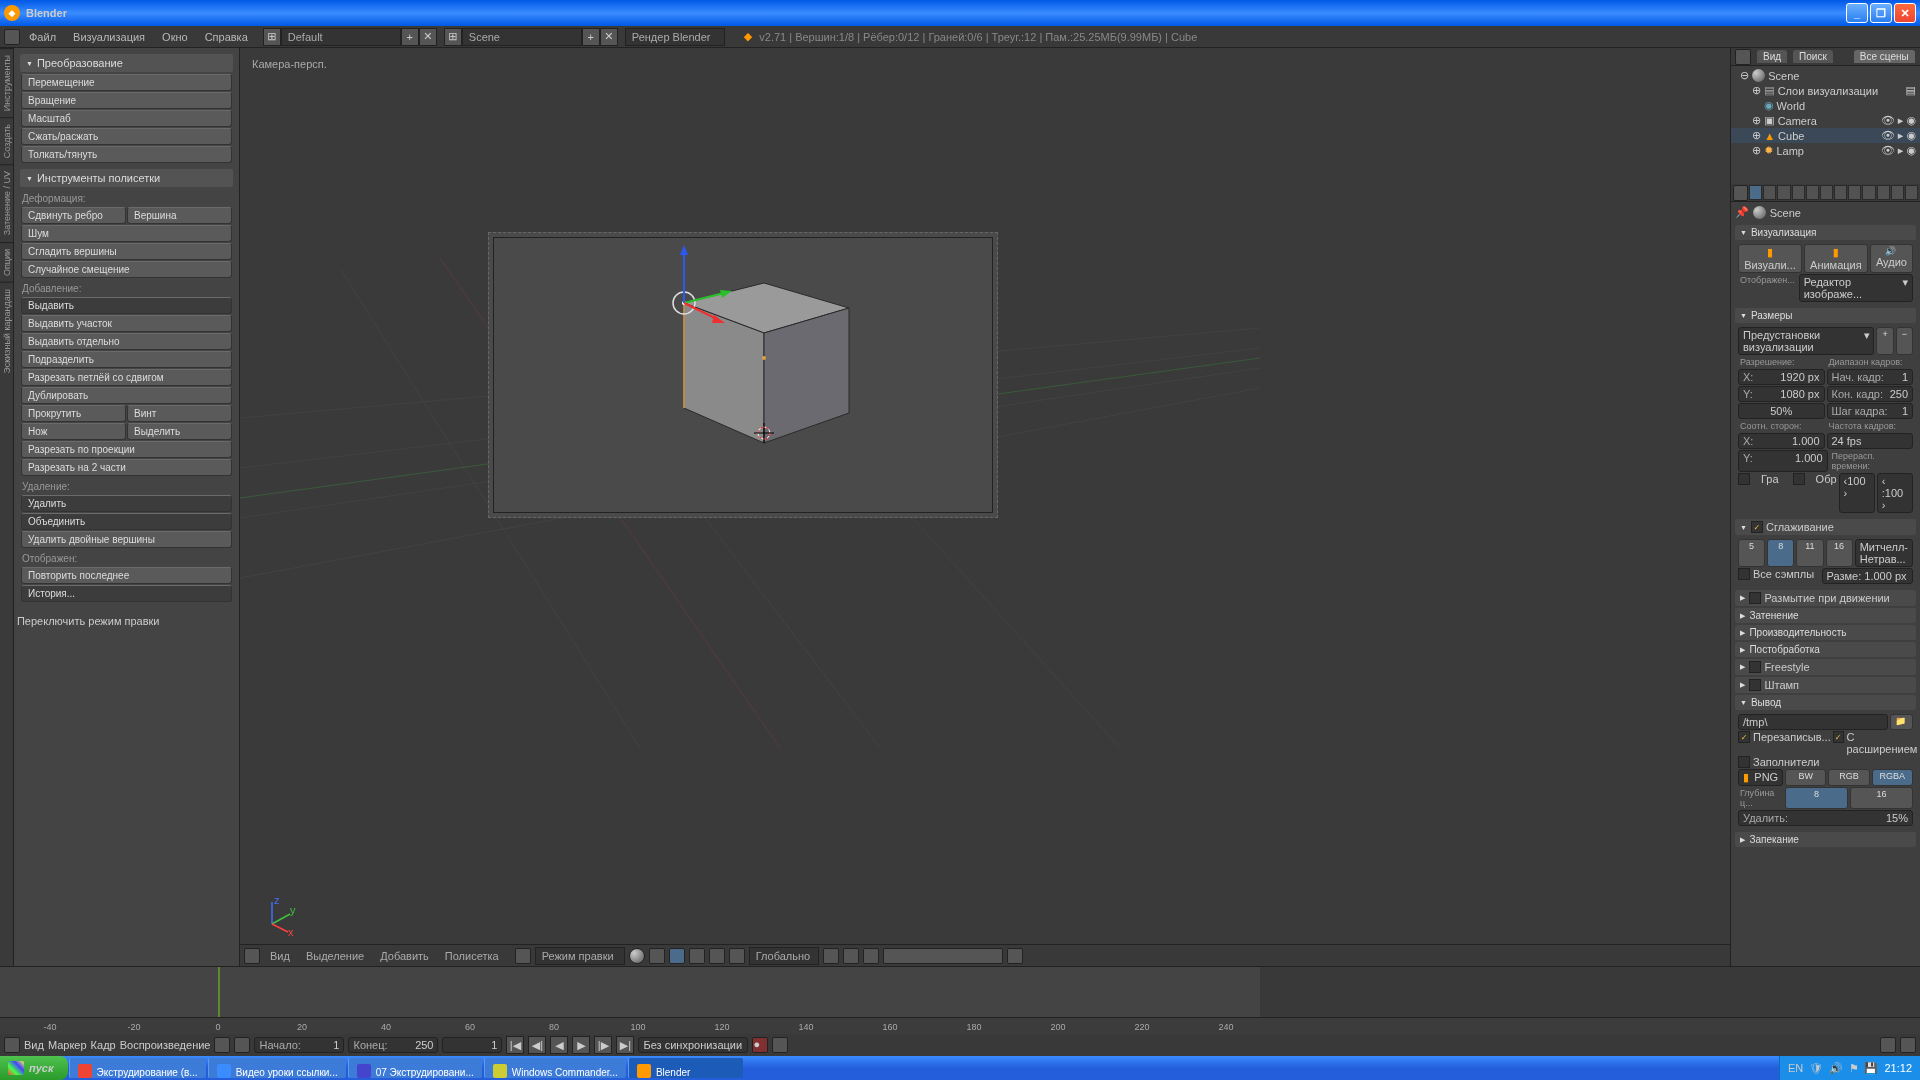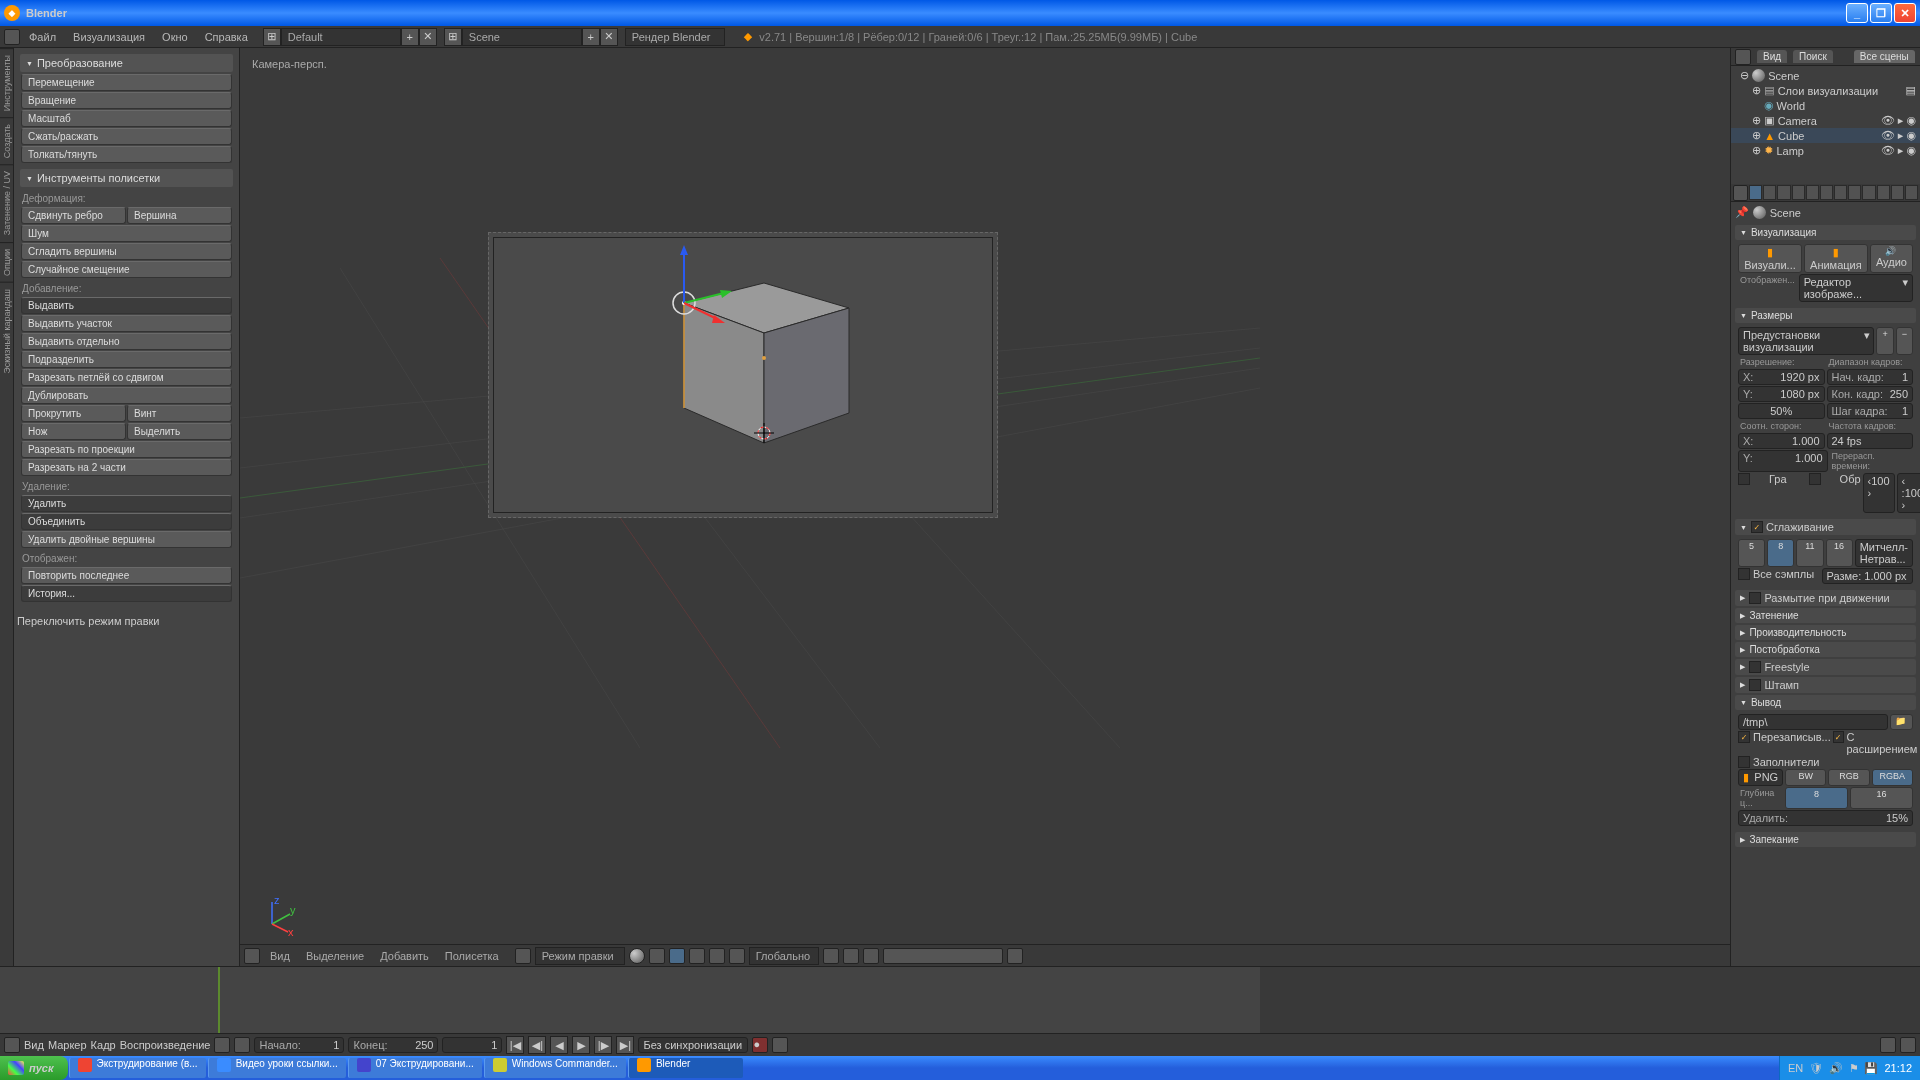--- a/index.html
+++ b/index.html
@@ -64,21 +64,21 @@
 .propbtn.active { background: #4a6b8a; }
 .collabel { font-size: 9px; color: #999; padding: 1px 2px; }
 .timeline-area { height: 90px; background: #393939; border-top: 1px solid #222; display: flex; flex-direction: column; }
 .timeline-ruler { height: 48px; background: #3e3e3e; position: relative; }
 .timeline-top { flex:1; background:#444; border-bottom:1px solid #222; position:relative; }
 .ticklabel { position: absolute; bottom: 2px; color: #aaa; font-size: 9px; transform: translateX(-50%); }
 .timeline-bottom { height: 22px; background: #393939; display: flex; align-items: center; padding: 0 4px; gap: 4px; }
 .taskbar { height: 24px; background: linear-gradient(to bottom, #3a8cff, #245edb 50%, #245edb); display: flex; align-items: center; font-size: 11px; color: #fff; }
 .startbtn { background: linear-gradient(to bottom, #4ec14e, #2a9b2a); height: 24px; padding: 0 14px 0 8px; display: flex; align-items: center; font-style: italic; font-weight: bold; border-radius: 0 8px 8px 0; }
 .startbtn .winflag { width: 16px; height: 14px; background: linear-gradient(45deg,#f44,#4f4,#44f,#ff4); margin-right: 5px; border-radius: 2px; }
-.taskbtn { background: #3d7bd9; height: 20px; margin: 0 1px; padding: 0 8px; display: flex; align-items: flex-start; border-radius: 2px; min-width: 115px; color: #fff; font-size: 10px; border-left: 1px solid #5a9aef; }
+.taskbtn { background: #3d7bd9; height: 20px; margin: 0 1px; padding: 0 8px; display: flex; align-items: flex-end; border-radius: 2px; min-width: 115px; color: #fff; font-size: 10px; border-left: 1px solid #5a9aef; }
 .taskbtn.active { background: #1d5bb9; }
 .tray { margin-left: auto; background: #1a8ee8; height: 24px; padding: 0 8px; display: flex; align-items: center; gap: 6px; border-left: 1px solid #0a6bc0; }
 .tray .clock { color: #fff; }
 .playhead { position:absolute; left:218px; top:0; bottom:0; width:2px; background:#5c8a2e; }
 .smallico { width:16px; height:16px; background:#555; border:1px solid #222; border-radius:2px;}
 .check { width:12px; height:12px; background:#333; border:1px solid #222; display:inline-flex; align-items:center; justify-content:center; font-size:8px; color:#fb4; margin-right:3px;}
 </style>
 </head>
 <body>
 
@@ -432,21 +432,21 @@
               </div>
           </div>
           <div class="proprow">
             <div class="propfield">
                 <span class="lbl">Y:</span>
                 <span>1.000</span>
               </div>
             <span class="collabel" style="flex:1">Перерасп. времени:</span>
           </div>
           <div class="proprow">
-            <div style="flex:1;display:flex;gap:16px">
+            <div style="flex:1;display:flex;gap:8px">
                 <span class="check"></span>
                 <span>Гра</span>
                 <span class="check" style="margin-left:6px"></span>
                 <span>Обр</span>
               </div>
             <div class="propfield" style="flex:0.5">
                 <span>‹100 ›</span>
               </div>
             <div class="propfield" style="flex:0.5">
                 <span>‹ :100 ›</span>
@@ -562,20 +562,37 @@
         </div>
     </div>
   </div>
 </div>
 
 <div class="timeline-area">
   <div class="timeline-top">
     <div class="playhead"></div>
     <div style="position:absolute;right:0;left:1260px;top:0;bottom:0;background:#393939"></div>
   </div>
+  <div class="timeline-ruler" id="tl-ruler" style="height:16px;background:#3c3c3c">
+      <div class="ticklabel" style="left: 50px;">-40</div>
+      <div class="ticklabel" style="left: 134px;">-20</div>
+      <div class="ticklabel" style="left: 218px;">0</div>
+      <div class="ticklabel" style="left: 302px;">20</div>
+      <div class="ticklabel" style="left: 386px;">40</div>
+      <div class="ticklabel" style="left: 470px;">60</div>
+      <div class="ticklabel" style="left: 554px;">80</div>
+      <div class="ticklabel" style="left: 638px;">100</div>
+      <div class="ticklabel" style="left: 722px;">120</div>
+      <div class="ticklabel" style="left: 806px;">140</div>
+      <div class="ticklabel" style="left: 890px;">160</div>
+      <div class="ticklabel" style="left: 974px;">180</div>
+      <div class="ticklabel" style="left: 1058px;">200</div>
+      <div class="ticklabel" style="left: 1142px;">220</div>
+      <div class="ticklabel" style="left: 1226px;">240</div>
+    </div>
   <div class="timeline-bottom">
     <span class="smallico"></span>
     <span class="mitem">Вид</span>
     <span class="mitem">Маркер</span>
     <span class="mitem">Кадр</span>
     <span class="mitem">Воспроизведение</span>
     <span class="smallico"></span>
     <span class="smallico"></span>
     <div class="propfield" style="flex:0 0 90px">
         <span class="lbl">Начало:</span>

